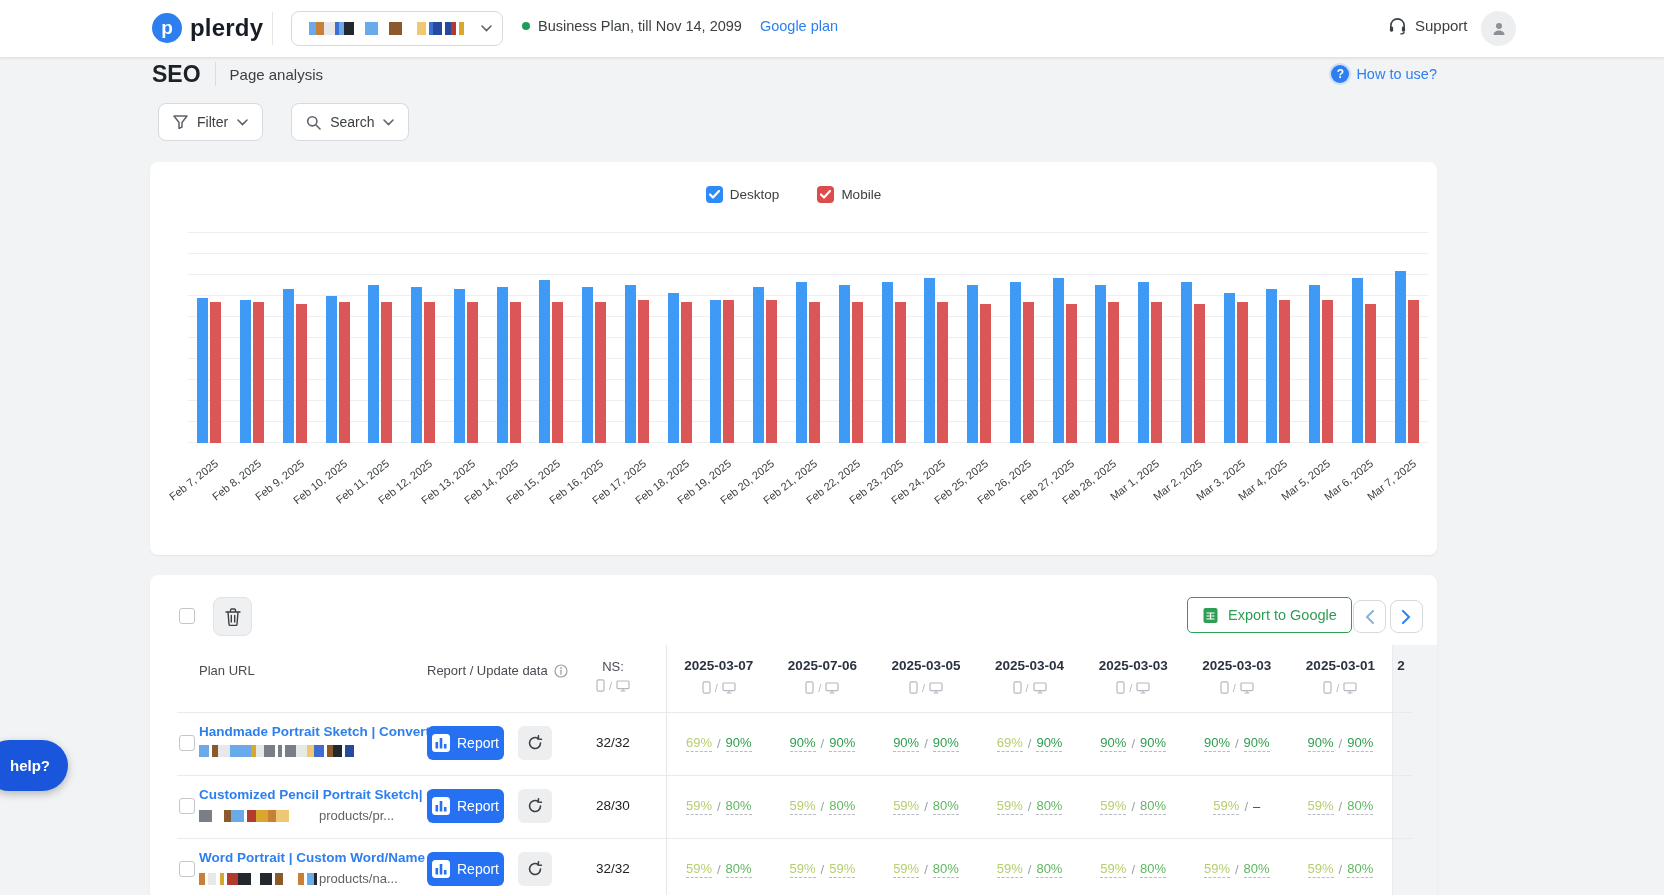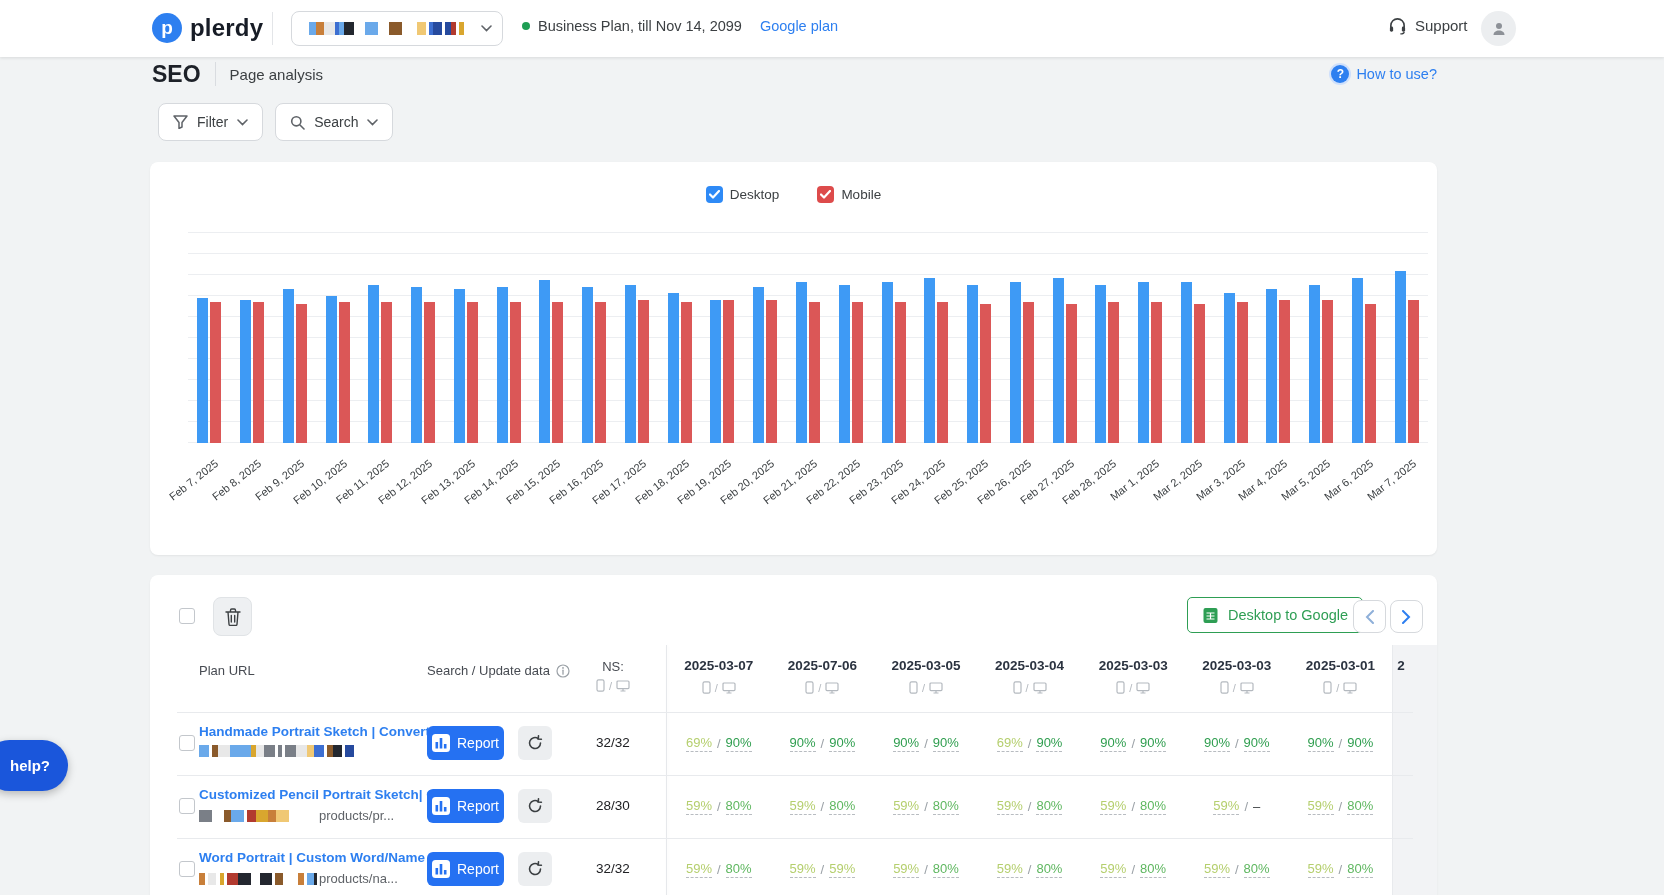--- a/index.html
+++ b/index.html
@@ -31,21 +31,21 @@
   
   .titlerow{position:absolute;left:152px;top:60px;width:1285px;height:28px;display:flex;align-items:center;}
   .seo{font-size:23px;font-weight:bold;color:#1d2128;}
   .title-div{width:1px;height:24px;background:#d9dce0;margin:0 14px;}
   .subtitle{font-size:15px;color:#3c4043;}
   .howto{margin-left:auto;display:flex;align-items:center;gap:7px;font-size:14.5px;color:#2d7ff0;cursor:pointer;}
   .howto-icon{width:18px;height:18px;border-radius:50%;background:#2d7ff0;color:#fff;font-size:12px;font-weight:bold;
               display:flex;align-items:center;justify-content:center;box-shadow:0 0 0 2px #cfe0fb;}
 
   
-  .filters{position:absolute;left:158px;top:103px;display:flex;gap:12px;}
+  .filters{position:absolute;left:158px;top:103px;display:flex;gap:28px;}
   .pill-btn{height:36px;background:#fff;border:1px solid #d6d9dd;border-radius:8px;display:flex;align-items:center;
             gap:9px;padding:0 14px;font-size:14px;color:#3c4043;cursor:pointer;}
 
   
   .card{position:absolute;left:150px;width:1287px;background:#fff;border-radius:8px;
         box-shadow:0 1px 2px rgba(60,64,67,.08);}
   .chart-card{top:162px;height:393px;}
   .table-card{top:575px;height:335px;overflow:hidden;}
 
   
@@ -327,40 +327,40 @@
           </svg>
         </span>
     </div>
     <div class="export-btn">
       <span>
           <svg width="17" height="17" viewBox="0 0 17 17">
             <rect x="1.5" y="1" width="14" height="15" rx="2" fill="#2e9e54"></rect>
             <path d="M4.5 6h8M4.5 9h8M4.5 12h8M8.5 6v6" stroke="#fff" stroke-width="1.2"></path>
           </svg>
         </span>
-      <span>Desktop to Google</span>
+      <span>Export to Google</span>
     </div>
     <div class="pg-btn" style="left:1203px;">
       <span>
           <svg width="9" height="14" viewBox="0 0 9 14">
             <path d="M8 1L2 7l6 6" fill="none" stroke="#8fb0d9" stroke-width="2" stroke-linecap="round"></path>
           </svg>
         </span>
     </div>
     <div class="pg-btn" style="left:1240px;">
       <span>
           <svg width="9" height="14" viewBox="0 0 9 14">
             <path d="M1 1l6 6-6 6" fill="none" stroke="#2d7ff0" stroke-width="2" stroke-linecap="round"></path>
           </svg>
         </span>
     </div>
 
     <div class="th-label" style="left:49px;top:88px;">Plan URL</div>
     <div class="th-label" style="left:277px;top:88px;display:flex;align-items:center;gap:6px;">
-      <span>Search / Update data</span>
+      <span>Report / Update data</span>
       <span>
           <svg width="14" height="14" viewBox="0 0 14 14">
             <circle cx="7" cy="7" r="6" fill="none" stroke="#9aa0a6" stroke-width="1.2"></circle>
             <path d="M7 6.2v4" stroke="#9aa0a6" stroke-width="1.3" stroke-linecap="round"></path>
             <circle cx="7" cy="3.9" r=".9" fill="#9aa0a6"></circle>
           </svg>
         </span>
     </div>
     <div class="th-label" style="left:423px;top:84px;width:80px;text-align:center;">NS:</div>
     <div class="devpair" style="position:absolute;left:423px;top:104px;width:80px;">

